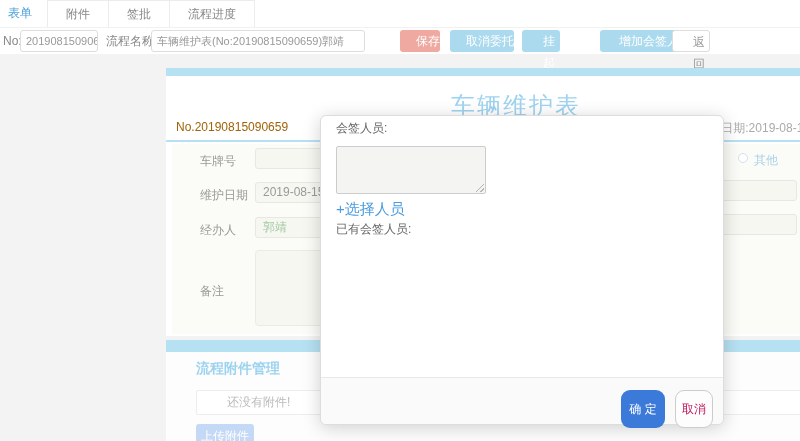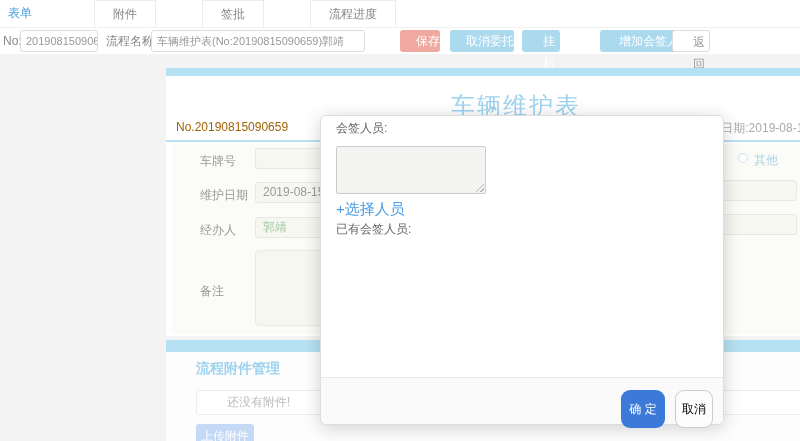--- a/index.html
+++ b/index.html
@@ -1,15 +1,15 @@
 <!DOCTYPE html>
 <html><head>
 <meta charset="utf-8">
 <style>
-  * { margin:0; padding:0; box-sizing:border-box;gap:47px; }
+  * { margin:0; padding:0; box-sizing:border-box; }
   html,body { width:800px; height:441px; overflow:hidden; }
   body {
     font-family:"Liberation Sans","DejaVu Sans",sans-serif;
     font-size:12px; color:#666; background:#f3f3f3; position:relative;
   }
 
   
   .tabbar { position:absolute; top:0; left:0; width:800px; height:28px;
     background:#fff; border-bottom:1px solid #f1f1f1; display:flex; align-items:stretch; }
   .tab { line-height:27px; padding:0 18px; color:#888; cursor:pointer; }
@@ -71,21 +71,21 @@
   .m-grip { position:absolute; right:1px; bottom:1px; width:9px; height:9px;
     background:
       linear-gradient(-45deg, transparent 2px, #b5b5b5 2px, #b5b5b5 3px, transparent 3px,
         transparent 5px, #b5b5b5 5px, #b5b5b5 6px, transparent 6px); }
   .m-link { position:absolute; left:15px; top:84px; font-size:15px; color:#4b9ce0; cursor:pointer; }
   .modal-footer { position:absolute; left:0; bottom:0; width:100%; height:47px; background:#fafafa;
     border-top:1px solid #e8e8e8; border-radius:0 0 6px 6px; }
   .m-btn { position:absolute; top:12px; height:38px; border-radius:9px; font-size:12px;
     cursor:pointer; font-family:inherit; text-align:center; line-height:22px; }
   .m-ok { right:58px; width:44px; background:#3b7ad9; color:#fff; border:none; }
-  .m-cancel { right:10px; width:38px; background:#fdfdfd; color:#000000; border:1px solid #ccc; }
+  .m-cancel { right:10px; width:38px; background:#fdfdfd; color:#be185d; border:1px solid #ccc; }
 </style>
 </head>
 <body>
 
 <div class="tabbar">
   <div class="tab active">表单</div>
   <div class="tab boxed">附件</div>
   <div class="tab boxed">签批</div>
   <div class="tab boxed">流程进度</div>
 </div>

